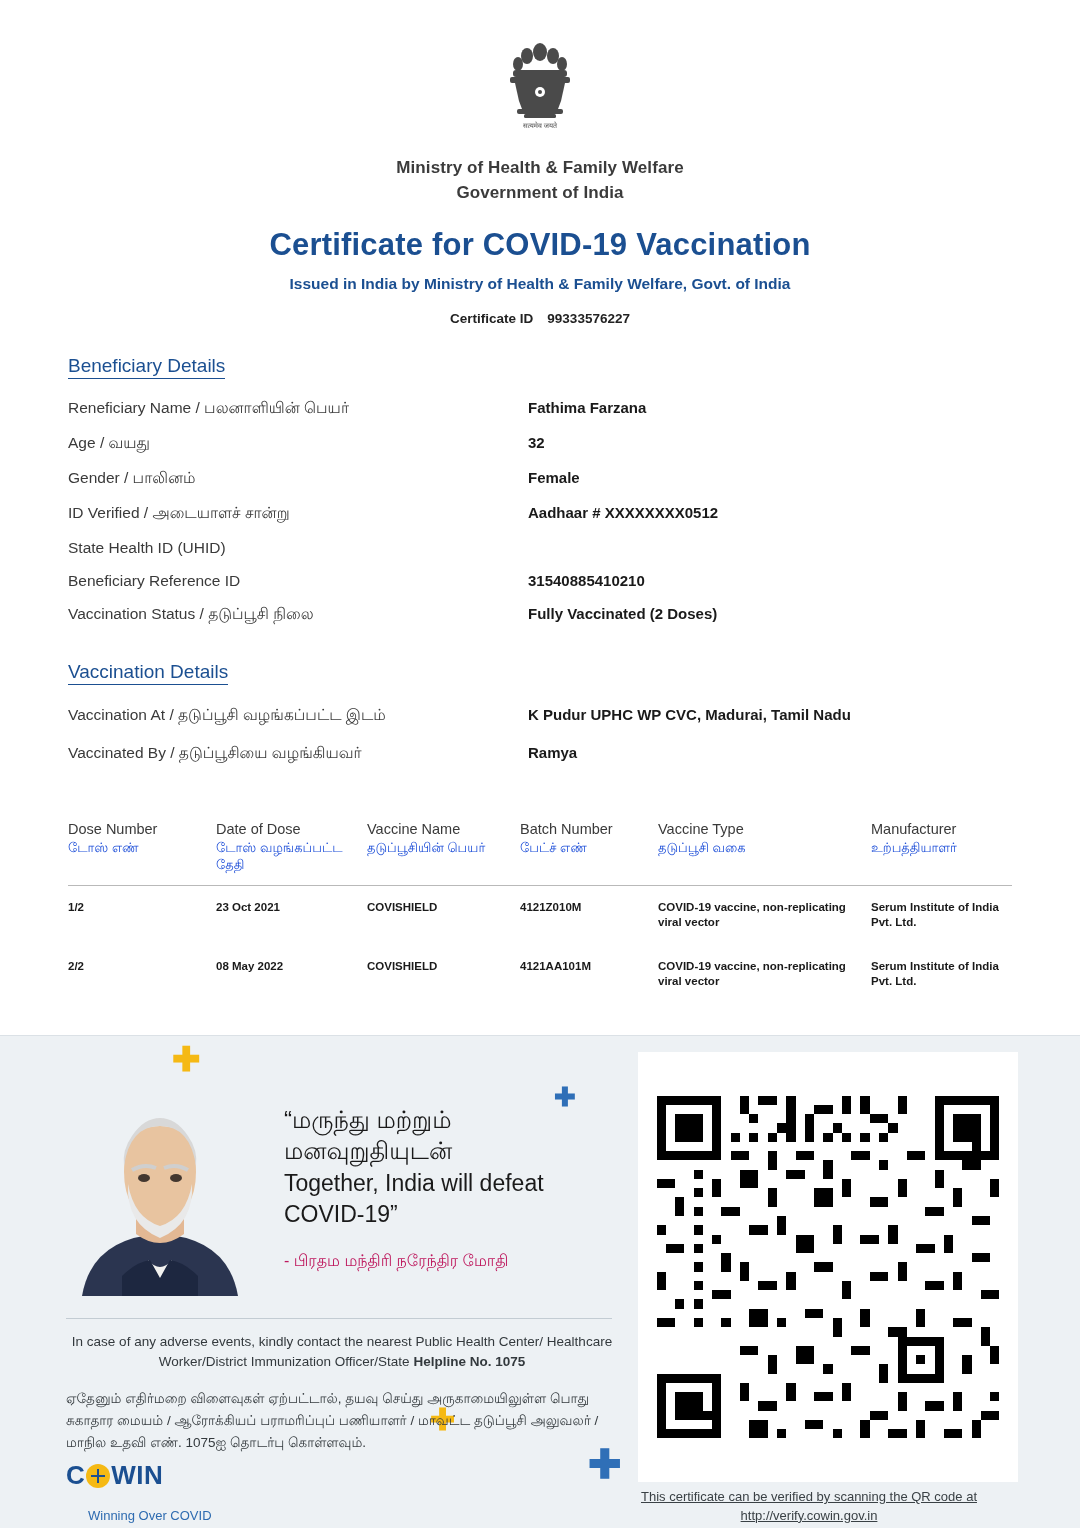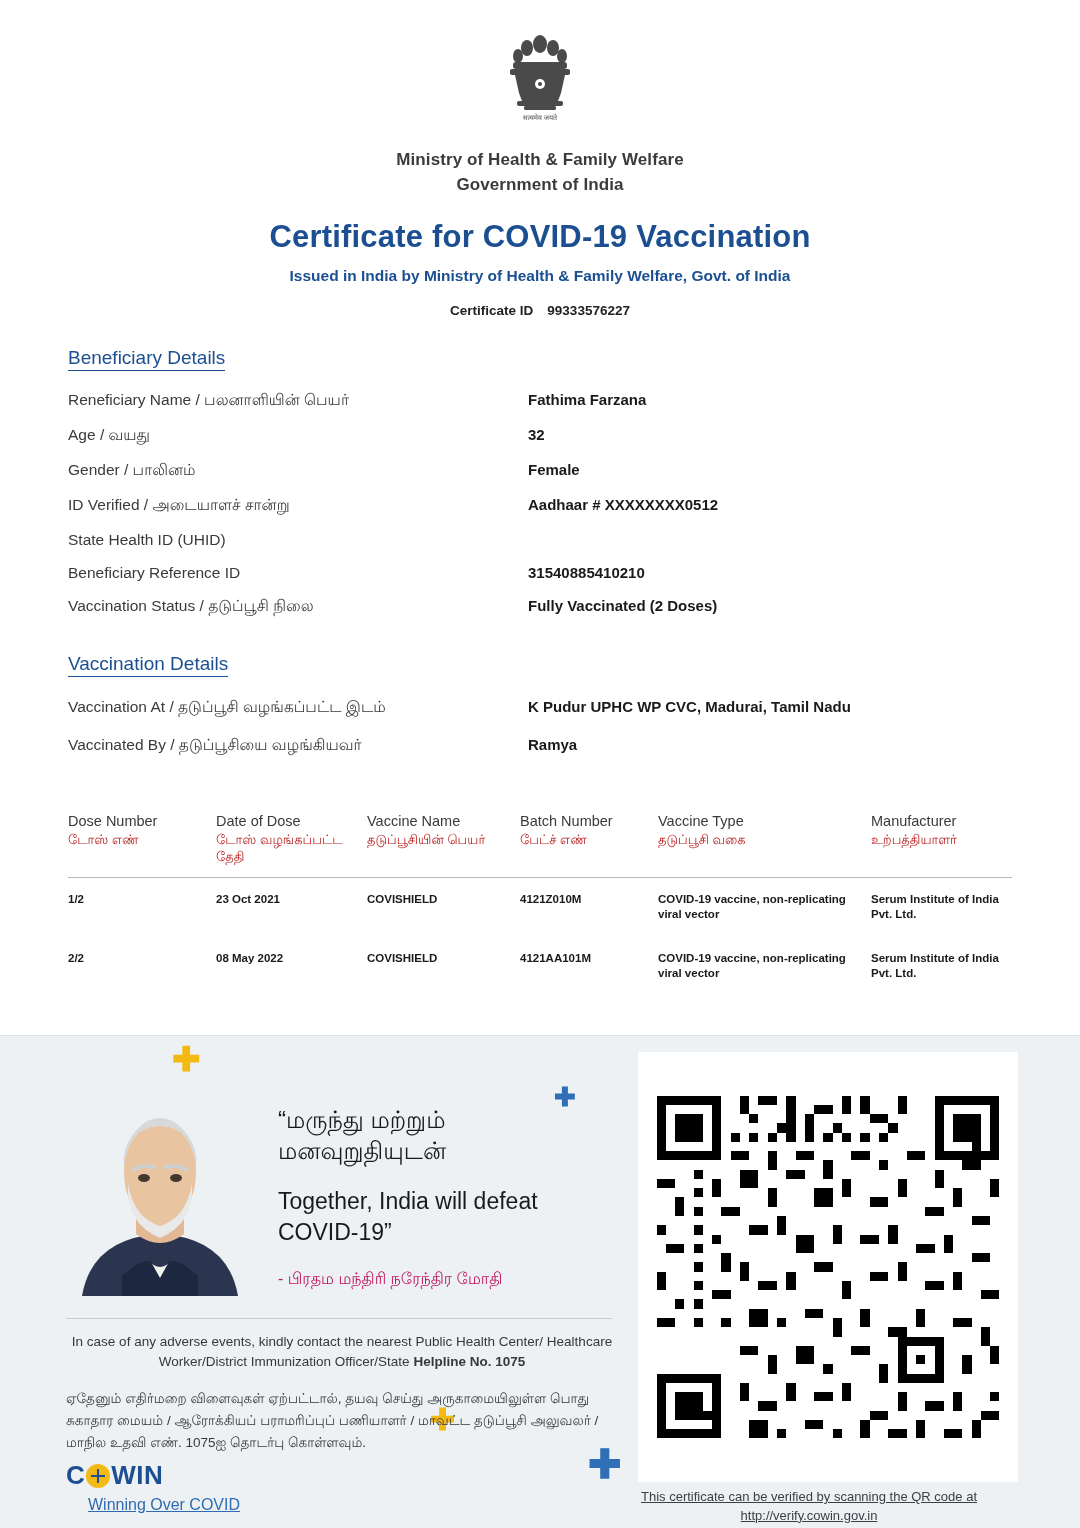--- a/index.html
+++ b/index.html
@@ -16,21 +16,21 @@
     height: 1528px;
     background: #ffffff;
     position: relative;
     overflow: hidden;
     margin: 0 auto;
   }
 
   
   .header {
     text-align: center;
-    padding-top: 32px;
+    padding-top: 40px;
   }
   .emblem {
     width: 78px;
     height: 112px;
     margin: 0 auto 4px;
     display: block;
   }
   .ministry {
     font-size: 17px;
     font-weight: bold;
@@ -111,21 +111,21 @@
     font-weight: normal;
     font-size: 14.5px;
     color: #3a3a3a;
     padding: 0 8px 12px 0;
     border-bottom: 1.2px solid #b9b9b9;
   }
   .dose-table th .th-en { display: block; }
   .dose-table th .th-ta {
     display: block;
     font-size: 13px;
-    color: #b91c1c;
+    color: #1d4ed8;
     margin-top: 3px;
     line-height: 1.25;
   }
   .dose-table td {
     font-size: 11.5px;
     font-weight: bold;
     color: #1a1a1a;
     padding: 14px 8px 14px 0;
     vertical-align: top;
     line-height: 1.35;
@@ -165,34 +165,34 @@
 
   .pm-photo {
     position: absolute;
     left: 62px;
     top: 64px;
     width: 196px;
     height: 196px;
   }
   .quote-block {
     position: absolute;
-    left: 278px;
+    left: 284px;
     top: 68px;
     width: 330px;
   }
   .quote-ta {
     font-size: 24px;
     color: #1a1a1a;
     line-height: 1.3;
   }
   .quote-en {
     font-size: 23px;
     color: #1a1a1a;
     line-height: 1.35;
-    margin-top: 20px;
+    margin-top: 2px;
   }
   .quote-attr {
     margin-top: 22px;
     font-size: 16px;
     color: #be185d;
   }
   .divider {
     position: absolute;
     left: 66px;
     top: 282px;
@@ -243,25 +243,24 @@
     margin: 0 1px;
   }
   .cowin-o::before, .cowin-o::after {
     content: "";
     position: absolute;
     background: #1b4f91;
   }
   .cowin-o::before { left: 11px; top: 5px; width: 2px; height: 14px; }
   .cowin-o::after  { left: 5px; top: 11px; width: 14px; height: 2px; }
   .cowin-tag {
-    font-size: 16px;
+    font-size: 13px;
     color: #2e6bb0;
-    margin-top: 5px;
+    margin-top: 17px;
     margin-left: 22px;
-    text-decoration: underline;
   }
   .qr-wrap {
     position: absolute;
     left: 638px;
     top: 16px;
     width: 380px;
     height: 430px;
     background: #fff;
     padding: 0;
   }

